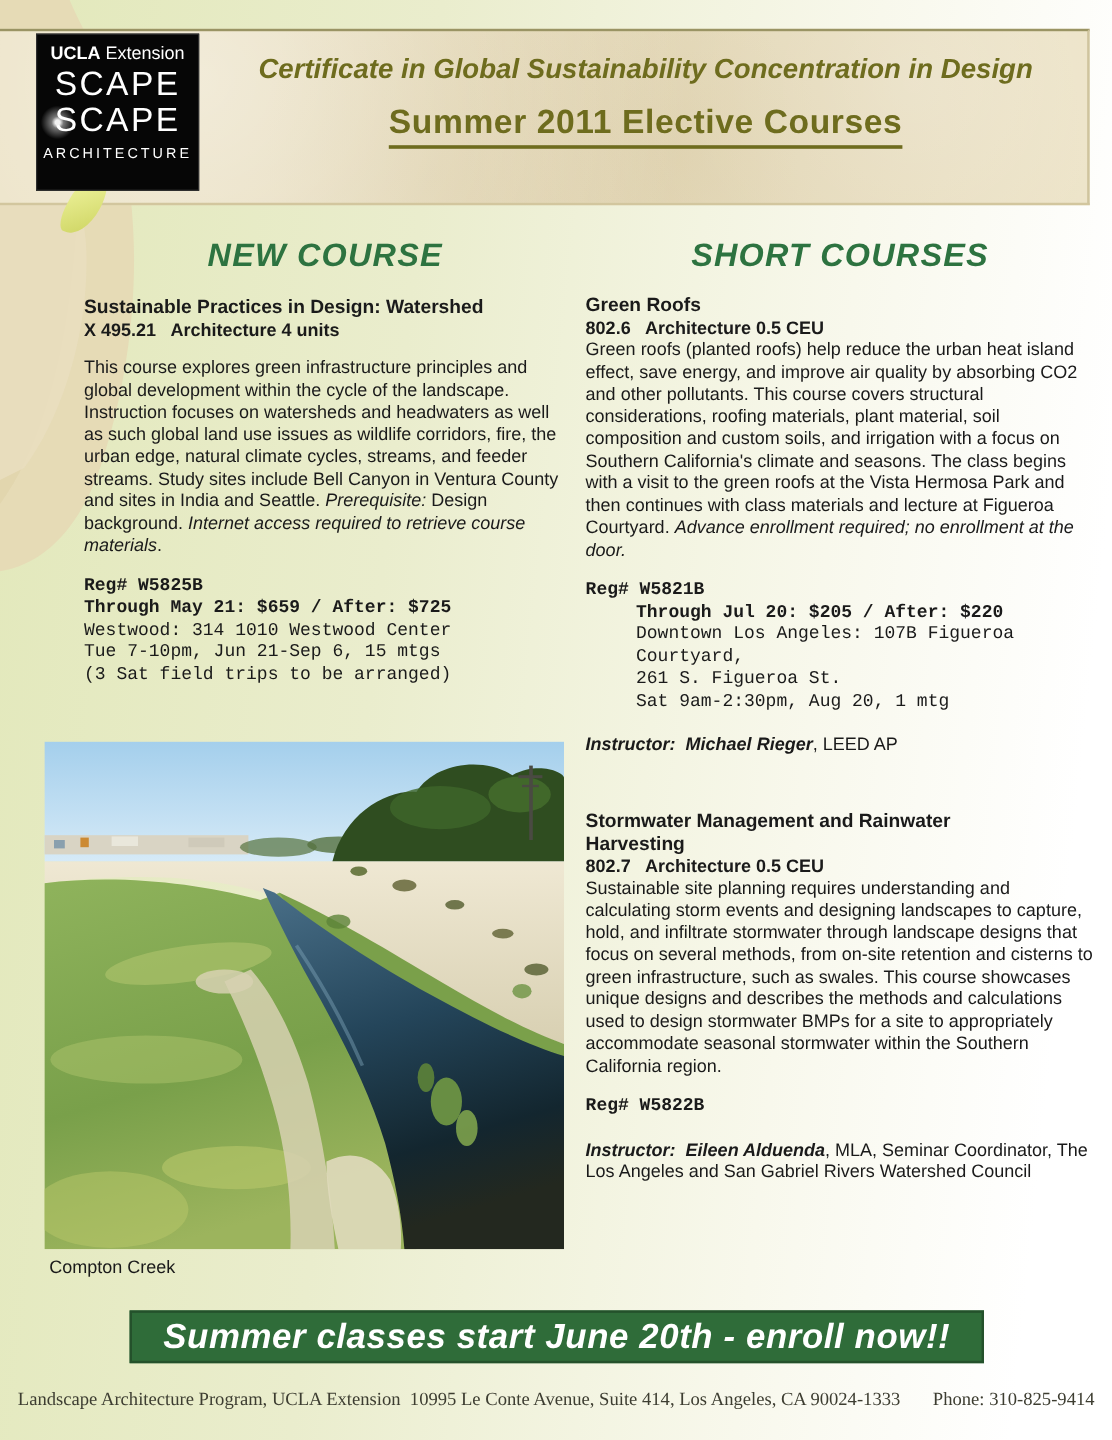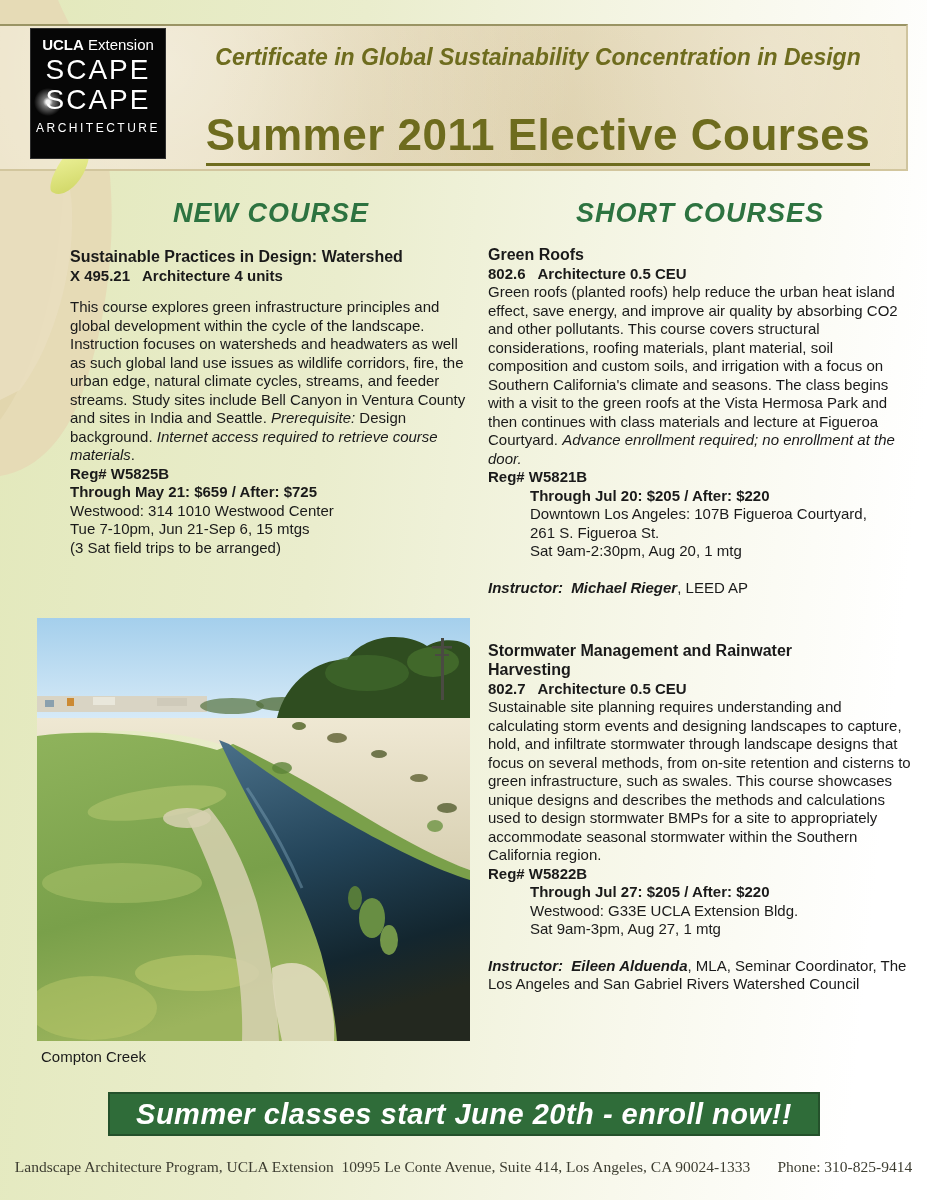--- a/index.html
+++ b/index.html
@@ -43,40 +43,40 @@
   .logo-land{margin-top:2px;}
   .logo-arch{font-size:12px;letter-spacing:2.5px;margin-top:6px;}
   .cert-line{
     position:absolute;left:180px;top:44px;width:716px;z-index:3;
     text-align:center;color:#6e6c1e;font-weight:bold;font-style:italic;font-size:23px;
   }
   .main-title{
     position:absolute;left:180px;top:86px;width:716px;z-index:3;text-align:center;
   }
   .main-title span{
-    display:inline-block;color:#6e6c1e;font-weight:bold;font-size:44px;
-    border-bottom:3px solid #6e6c1e;padding-bottom:3px;letter-spacing:.5px;margin-top:24px;
+    display:inline-block;color:#6e6c1e;font-weight:bold;font-size:28px;
+    border-bottom:3px solid #6e6c1e;padding-bottom:3px;letter-spacing:.5px;
   }
   .col-heading{
     position:absolute;top:198px;z-index:3;text-align:center;
     color:#2d7340;font-weight:bold;font-style:italic;font-size:27px;letter-spacing:1px;
   }
   .col-heading.left{left:70px;width:402px;}
   .col-heading.right{left:488px;width:424px;}
   .col{position:absolute;z-index:3;color:#1a1a1a;font-size:15px;line-height:18.5px;}
   .col.left-col{left:70px;top:247px;width:402px;}
   .col.right-col{left:488px;top:245px;width:424px;}
   .course-title{font-weight:bold;font-size:16px;line-height:19px;}
   .course-code{font-weight:bold;font-size:15px;line-height:19px;}
   .desc{margin:13px 0 0 0;}
   .desc.tight{margin:0;}
   .bold{font-weight:bold;}
   .it{font-style:italic;}
   .bi{font-weight:bold;font-style:italic;}
-  .reg-block{}
+  .reg-block{margin-top:15px;font-family:Liberation Mono, monospace;}
   .indent{padding-left:42px;}
   .instructor{margin-top:18px;}
   .course2{margin-top:44px;}
   .photo{
     position:absolute;left:37px;top:618px;width:433px;height:423px;z-index:2;
   }
   .caption{position:absolute;left:41px;top:1048px;z-index:3;font-size:15px;color:#1a1a1a;}
   .banner{
     position:absolute;left:108px;top:1092px;width:712px;height:44px;z-index:3;
     background:#2f6c39;border:2px solid #24512b;box-sizing:border-box;
@@ -146,25 +146,20 @@
       <div class="instructor"><span class="bi">Instructor:&nbsp; Michael Rieger</span><span>, LEED AP</span></div>
     </div>
 
     <div class="course2">
       <div class="course-title">Stormwater Management and Rainwater</div>
       <div class="course-title">Harvesting</div>
       <div class="course-code">802.7&nbsp;&nbsp; Architecture 0.5 CEU</div>
       <p class="desc tight"><span>Sustainable site planning requires understanding and calculating storm events and designing landscapes to capture, hold, and infiltrate stormwater through landscape designs that focus on several methods, from on-site retention and cisterns to green infrastructure, such as swales.  This course showcases unique designs and describes the methods and calculations used to design stormwater BMPs for a site to appropriately accommodate seasonal stormwater within the Southern California region.</span></p>
       <div class="reg-block">
         <div class="bold">Reg# W5822B</div>
-        <div class="indent">
-          <div class="bold">Through Jul 27: $205 / After: $220</div>
-          <div>Westwood: G33E UCLA Extension Bldg.</div>
-          <div>Sat 9am-3pm, Aug 27, 1 mtg</div>
-        </div>
       </div>
       <div class="instructor"><span class="bi">Instructor:&nbsp; Eileen Alduenda</span><span>, MLA, Seminar Coordinator, The Los Angeles and San Gabriel Rivers Watershed Council</span></div>
     </div>
   </div>
 
   <svg class="photo" viewBox="0 0 433 423">
     <defs>
       <linearGradient id="skyG" x1="0" y1="0" x2="0" y2="1">
         <stop offset="0" stop-color="#a4cfec"></stop>
           <stop offset="1" stop-color="#d6eaf7"></stop>

